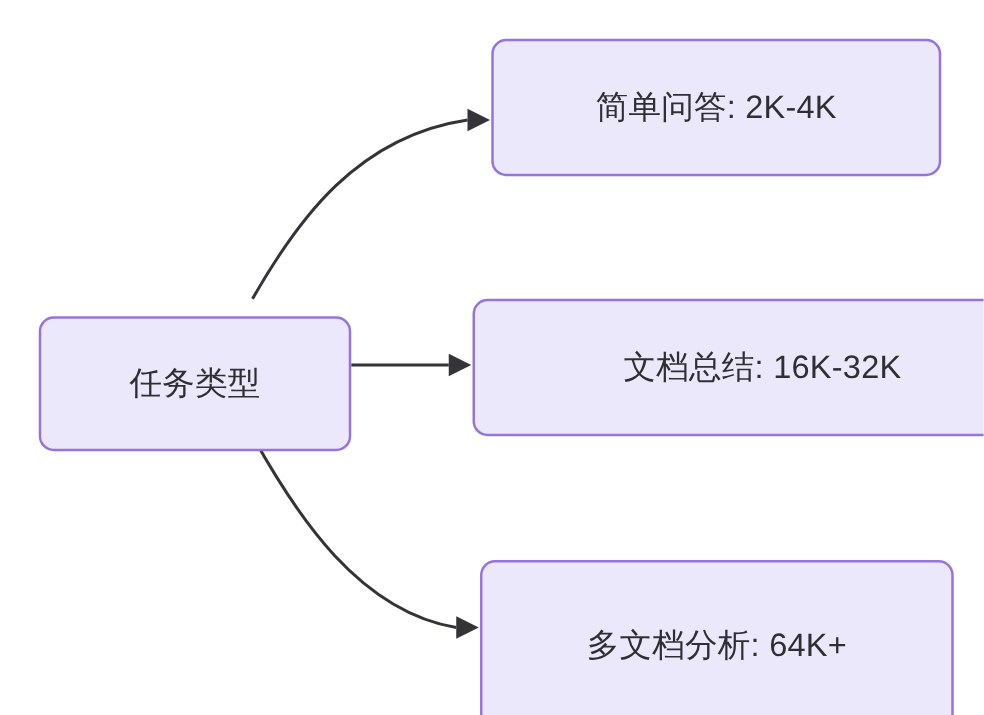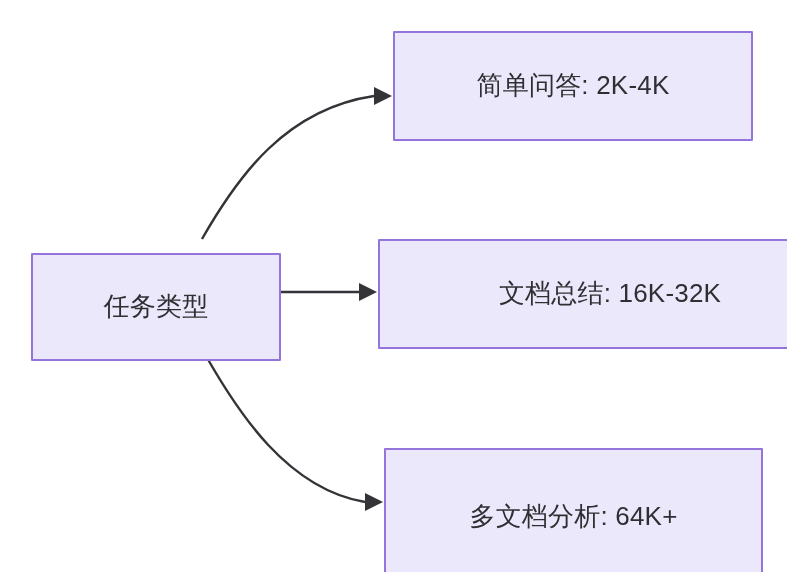--- a/index.html
+++ b/index.html
@@ -24,21 +24,21 @@
     top: 0;
     width: 787px;
     height: 572px;
     pointer-events: none;
   }
   .node {
     position: absolute;
     box-sizing: border-box;
     background: #ece8fb;
     border: 2px solid #9575db;
-    border-radius: 1px;
+    border-radius: 12px;
     display: flex;
     align-items: center;
     justify-content: center;
     text-align: center;
   }
   .node-label {
     color: #2f2f33;
     font-size: 26px;
     line-height: 1.2;
     letter-spacing: 0.2px;

